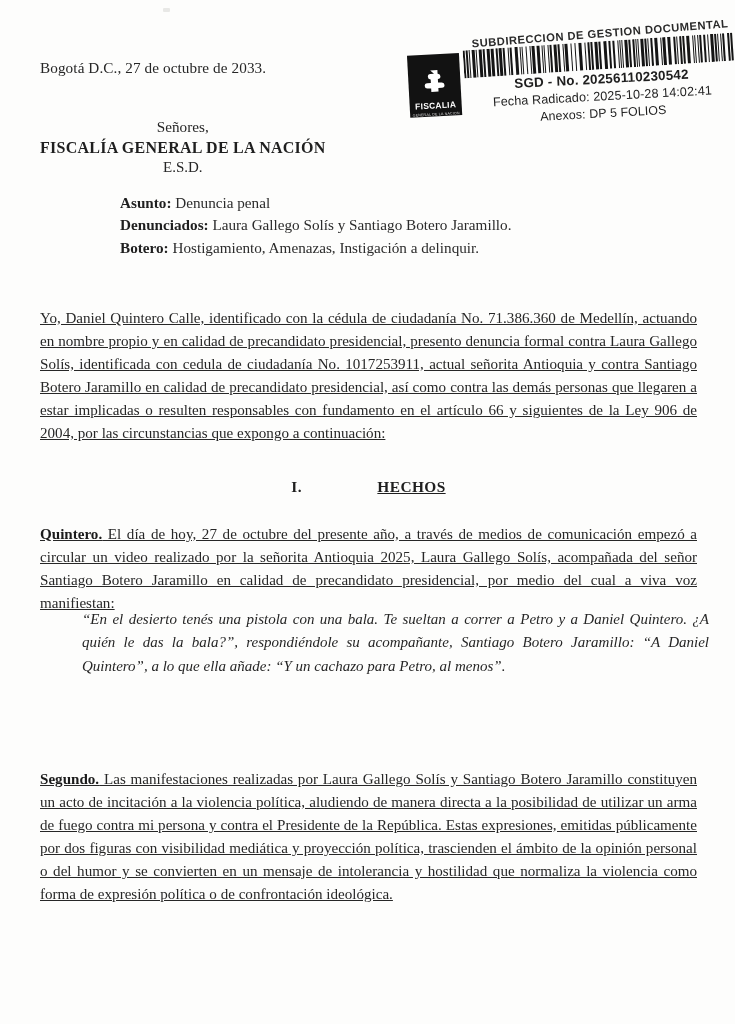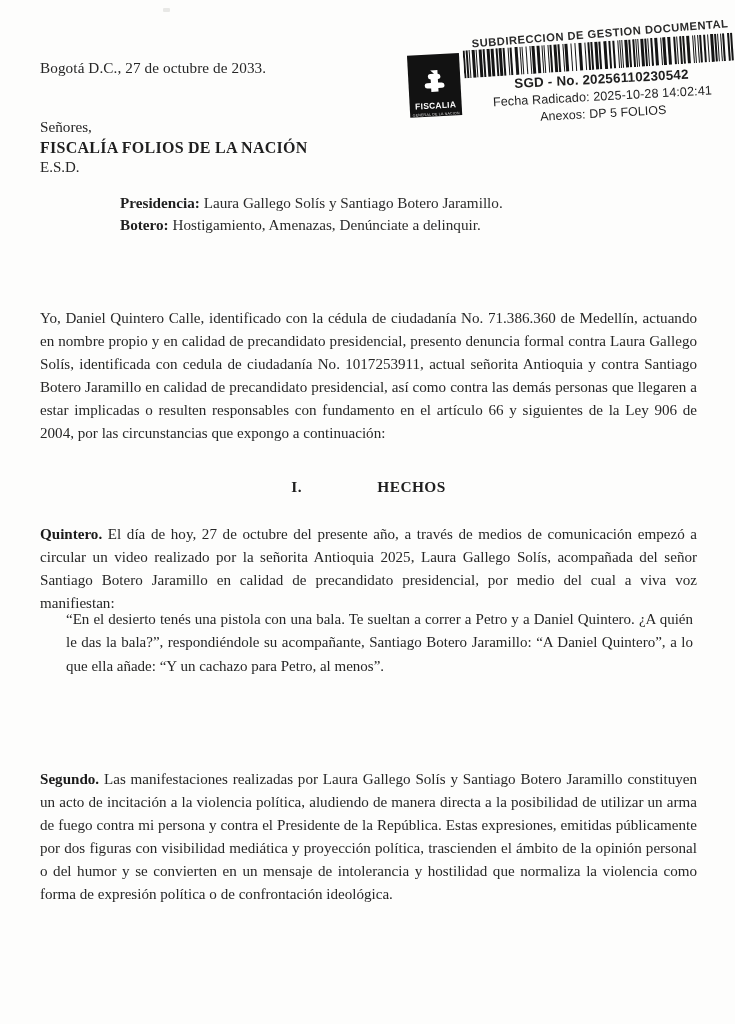--- a/index.html
+++ b/index.html
@@ -40,20 +40,21 @@
     letter-spacing: 0.1px;
     color: #262626;
   }
 
   
   .addressee {
     position: absolute;
     left: 40px;
     top: 117px;
     line-height: 1.33;
+    text-align: center;
   }
   .addressee .greeting {
     font-size: 15.2px;
     color: #262626;
   }
   .addressee .entity {
     font-size: 16px;
     font-weight: bold;
     letter-spacing: 0.25px;
     color: #1f1f1f;
@@ -184,52 +185,55 @@
 
   
   .body-text {
     position: absolute;
     left: 40px;
     width: 657px;
     font-size: 15.1px;
     line-height: 1.52;
     text-align: justify;
     color: #272727;
+    text-decoration: underline;
   }
   .body-text b { color: #1b1b1b; }
 
   .p-intro  { top: 307px; }
   .p-al-presente { top: 711px; }
   .p-segundo { top: 768px; }
   .p-dada   { top: 919px; }
 
   
   .section-heading {
     position: absolute;
     left: 40px;
     top: 478px;
     width: 657px;
     text-align: center;
     font-size: 15.4px;
     font-weight: bold;
     letter-spacing: 0.4px;
     color: #1f1f1f;
+    text-decoration: underline;
   }
   .section-heading .numeral { display: inline-block; width: 86px; text-align: left; }
 
   .p-primero { top: 523px; }
 
   
   .quote-block {
     position: absolute;
-    left: 66px;
+    left: 82px;
     top: 608px;
     width: 627px;
     font-size: 15px;
     line-height: 1.55;
+    font-style: italic;
     text-align: justify;
     color: #262626;
   }
 </style>
 </head>
 <body>
 
 <div class="page">
 
   <div class="scan-speck"></div>
@@ -397,27 +401,28 @@
         <span style="width: 2px; background: rgb(21, 21, 21);"></span>
       </div>
 
     <div class="stamp-line stamp-sgd">SGD - No. 20256110230542</div>
     <div class="stamp-line stamp-fecha">Fecha Radicado: 2025-10-28 14:02:41</div>
     <div class="stamp-line stamp-anexos">Anexos: DP 5 FOLIOS</div>
   </div>
 
   <div class="addressee">
     <div class="greeting">Señores,</div>
-    <div class="entity">FISCALÍA FOLIOS DE LA NACIÓN</div>
+    <div class="entity">FISCALÍA GENERAL DE LA NACIÓN</div>
     <div class="esd">E.S.D.</div>
   </div>
 
   <div class="subject-block" id="subject-block">
-      <div class="row"><span class="lbl">Presidencia:</span><span class="val"> Laura Gallego Solís y Santiago Botero Jaramillo.</span></div>
-      <div class="row"><span class="lbl">Botero:</span><span class="val"> Hostigamiento, Amenazas, Denúnciate a delinquir.</span></div>
+      <div class="row"><span class="lbl">Asunto:</span><span class="val"> Denuncia penal</span></div>
+      <div class="row"><span class="lbl">Denunciados:</span><span class="val"> Laura Gallego Solís y Santiago Botero Jaramillo.</span></div>
+      <div class="row"><span class="lbl">Botero:</span><span class="val"> Hostigamiento, Amenazas, Instigación a delinquir.</span></div>
     </div>
 
   <div class="body-text p-intro">Yo, Daniel Quintero Calle, identificado con la cédula de ciudadanía No. 71.386.360 de Medellín, actuando en nombre propio y en calidad de precandidato presidencial, presento denuncia formal contra Laura Gallego Solís, identificada con cedula de ciudadanía No. 1017253911, actual señorita Antioquia y contra Santiago Botero Jaramillo en calidad de precandidato presidencial, así como contra las demás personas que llegaren a estar implicadas o resulten responsables con fundamento en el artículo 66 y siguientes de la Ley 906 de 2004, por las circunstancias que expongo a continuación:</div>
 
   <div class="section-heading">
     <span class="numeral">I.</span><span>HECHOS</span>
   </div>
 
   <div class="body-text p-primero">
     <b>Quintero.</b><span> El día de hoy, 27 de octubre del presente año, a través de medios de comunicación empezó a circular un video realizado por la señorita Antioquia 2025, Laura Gallego Solís, acompañada del señor Santiago Botero Jaramillo en calidad de precandidato presidencial, por medio del cual a viva voz manifiestan:</span>

